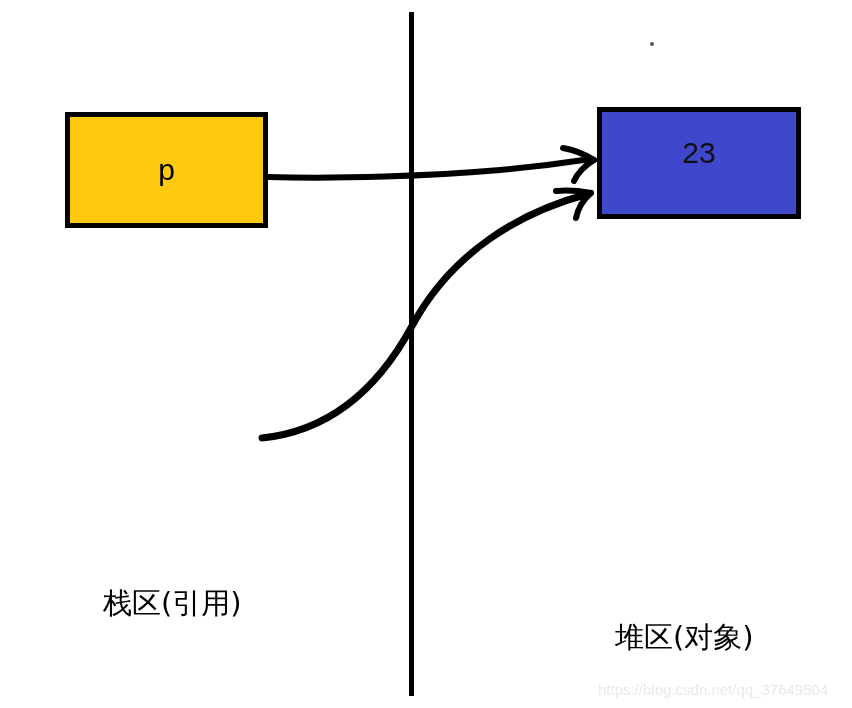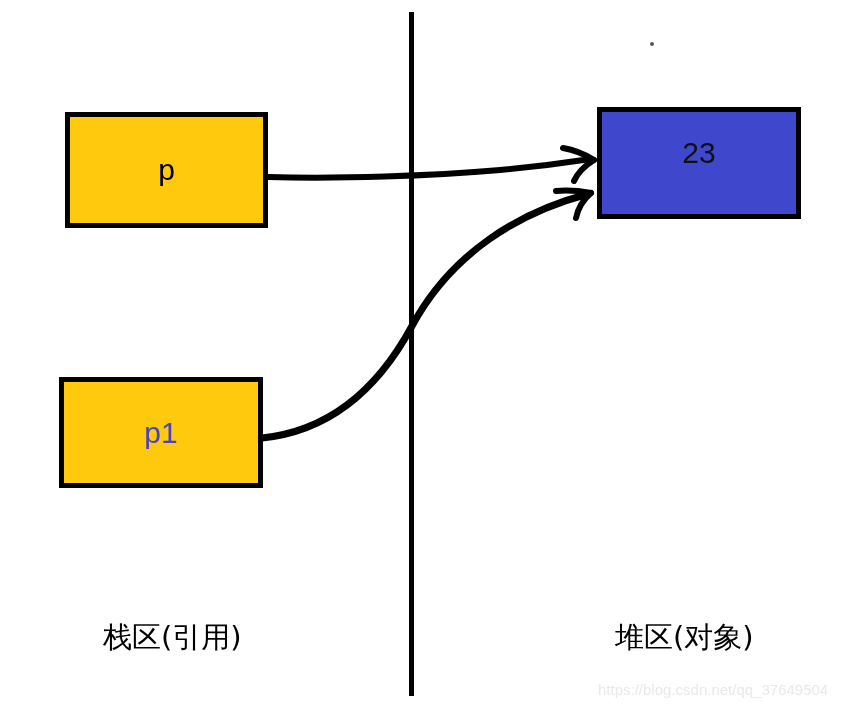--- a/index.html
+++ b/index.html
@@ -79,21 +79,21 @@
   .region-label {
     position: absolute;
     font-size: 29px;
     color: #000000;
     white-space: nowrap;
     user-select: none;
     font-family: "DejaVu Sans", "Liberation Sans", sans-serif;
   }
   .region-label-stack {
     left: 103px;
-    top: 618px;
+    top: 584px;
   }
   .region-label-heap {
     left: 603px;
     top: 618px;
     margin-left: 12px;
   }
   .watermark {
     position: absolute;
     left: 598px;
     top: 681px;
@@ -126,23 +126,20 @@
       <path d="M 591 193 C 584 199, 578 208, 576 218" fill="none" stroke="#000000" stroke-width="6" stroke-linecap="round"></path>
     </g>
 
     <circle cx="652" cy="44" r="2" fill="#555555"></circle>
   </svg>
 
   <div class="box box-stack-p">
     <span class="box-label">p</span>
   </div>
 
-  <div class="box box-stack-p1">
-    <span class="box-label box-label-blue">p1</span>
-  </div>
 
   <div class="box box-heap-obj">
     <span class="heap-field field-age">23</span>
   </div>
 
   <div class="region-label region-label-stack">栈区(引用)</div>
   <div class="region-label region-label-heap">堆区(对象)</div>
 
   <div class="watermark">https://blog.csdn.net/qq_37649504</div>
 

